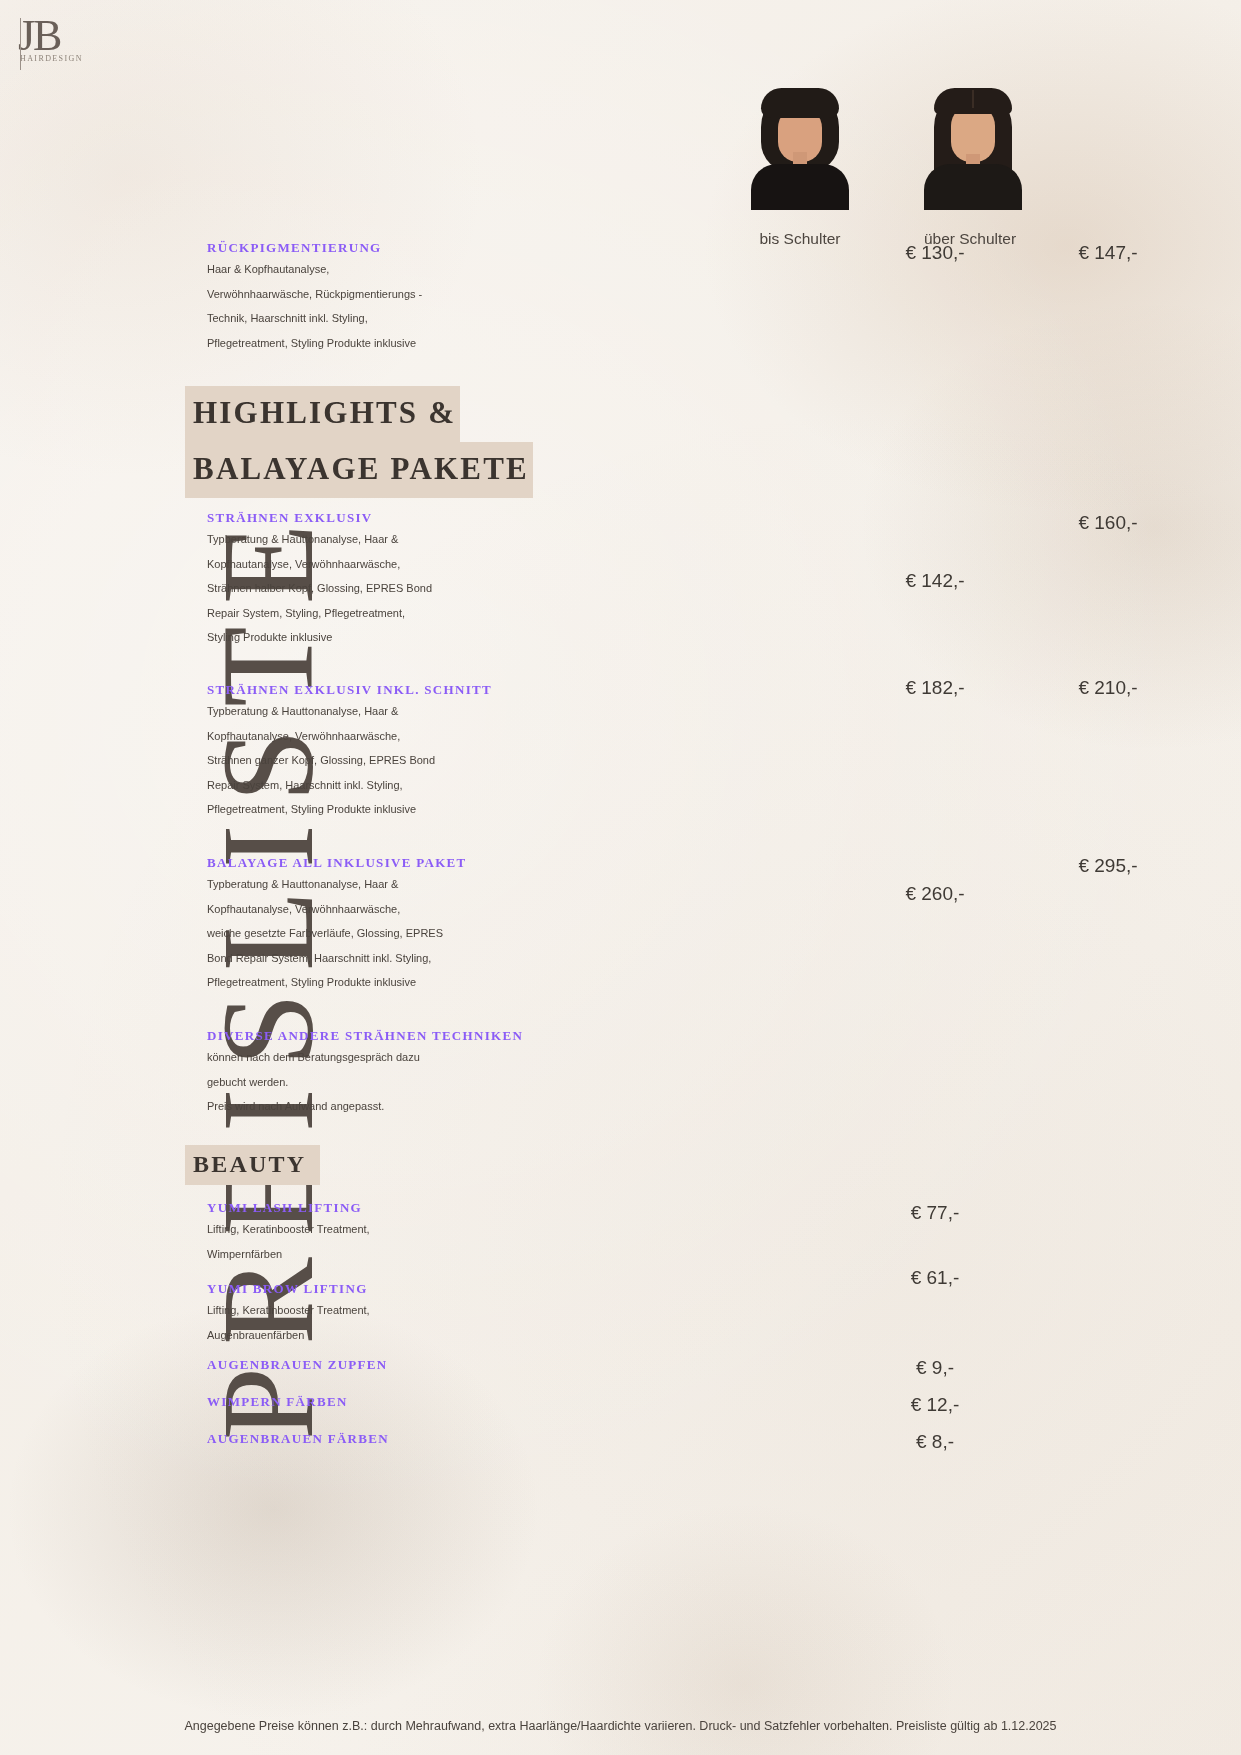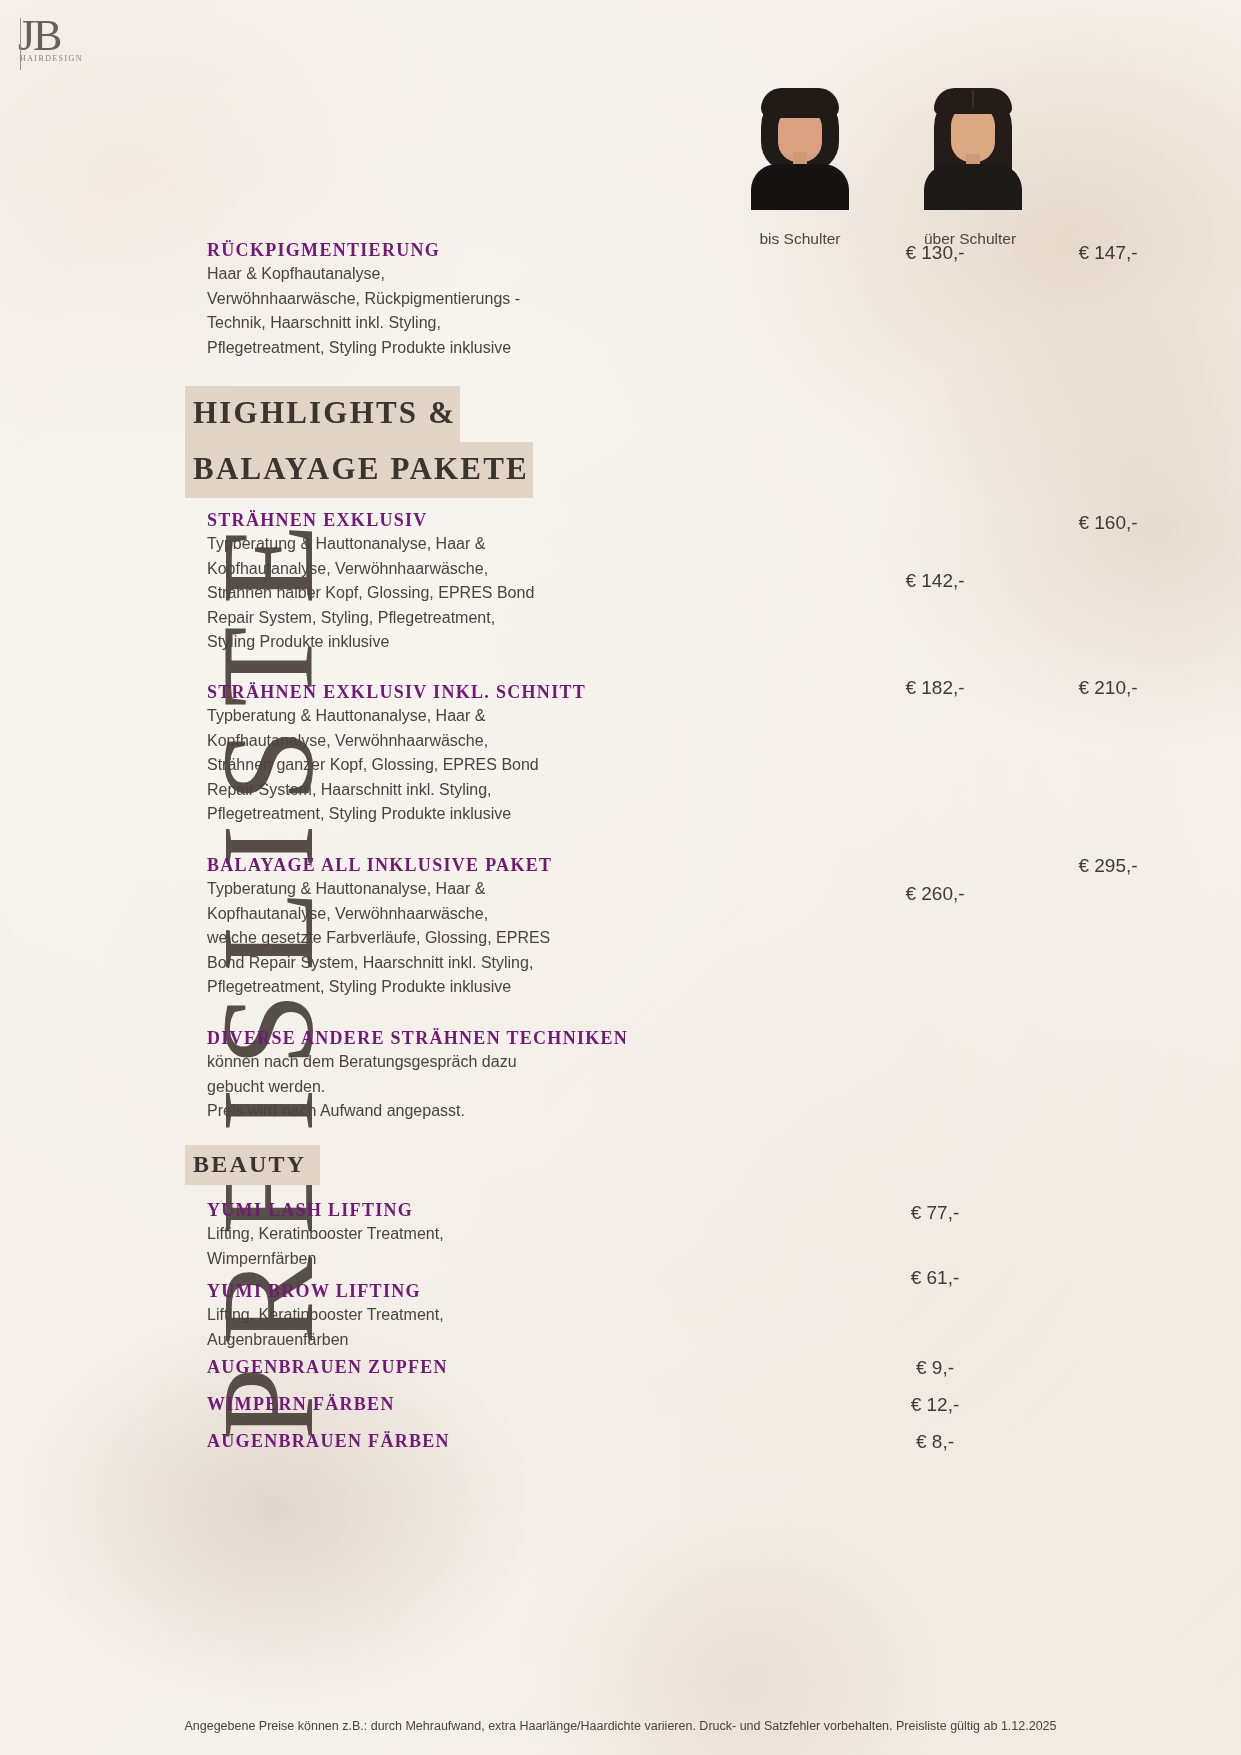--- a/index.html
+++ b/index.html
@@ -74,24 +74,24 @@
     position:absolute;top:230px;font-size:15.5px;color:#4c453f;text-align:center;width:200px;
   }
   .col-label.c1{left:700px;}
   .col-label.c2{left:870px;}
 
   
   .content{position:absolute;left:207px;top:0;width:1010px;}
   .row{position:relative;}
   .svc-title{
     font-family:"Liberation Serif", serif;
-    font-weight:bold;font-size:18px;letter-spacing:1.3px;color:#701a75;
+    font-weight:bold;font-size:13px;letter-spacing:1.3px;color:#8b5cf6;
   }
   .svc-desc{
-    font-size:16px;line-height:24.5px;color:#4a433d;max-width:400px;margin-top:1px;
+    font-size:11px;line-height:24.5px;color:#4a433d;max-width:400px;margin-top:1px;
   }
   .price{
     position:absolute;font-size:19px;color:#3f3a35;text-align:center;width:130px;
   }
   .p1{left:663px;}
   .p2{left:836px;}
 
   .section-band{
     display:inline-block;background:#e2d4c6;
     font-family:"Liberation Serif", serif;font-weight:bold;

